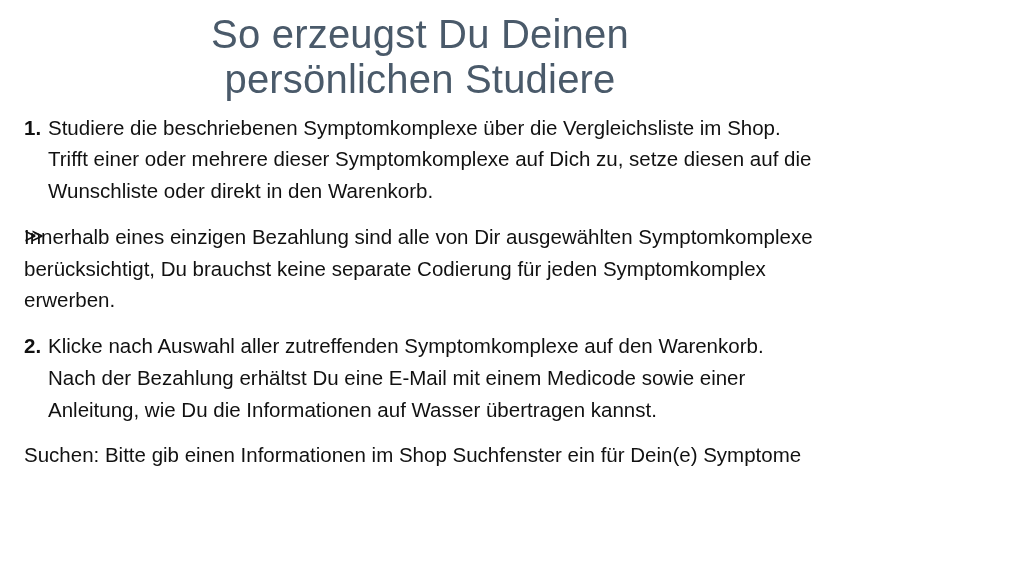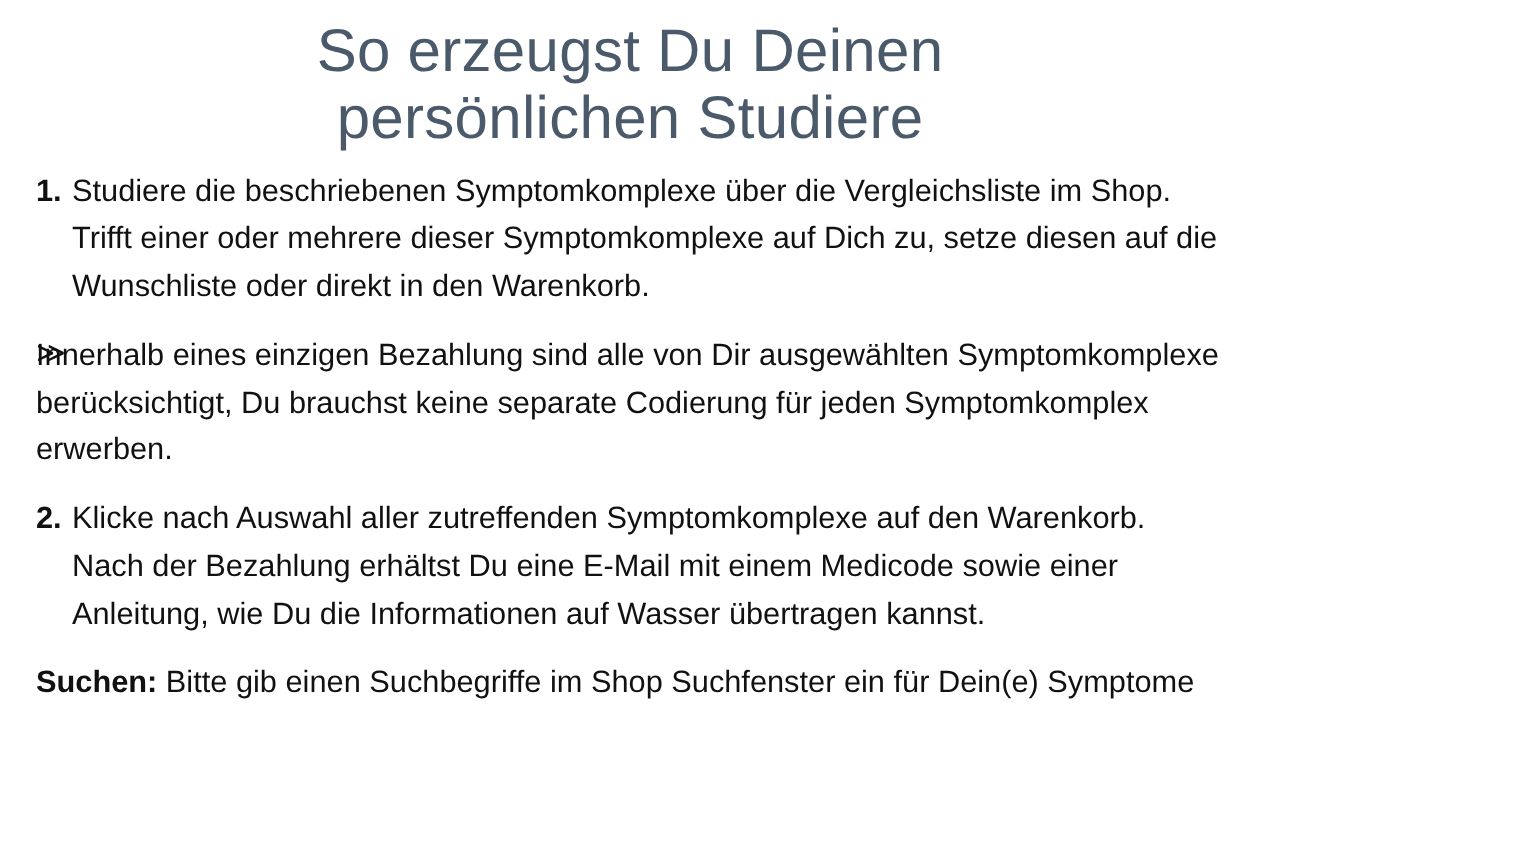--- a/index.html
+++ b/index.html
@@ -57,21 +57,21 @@
   .marked .marker {
     position: absolute;
     left: 0;
     top: 0;
     font-size: 19px;
   }
   .plain {
     padding-left: 0;
   }
   .lead {
-    font-weight: bold;
+    font-weight: normal;
   }
   .txt {
     display: inline;
   }
 </style>
 </head>
 <body>
 
 <div class="slide">
 
@@ -94,17 +94,17 @@
     <p class="para plain">
       <span class="txt">Innerhalb eines einzigen Bezahlung sind alle von Dir ausgewählten Symptomkomplexe berücksichtigt, Du brauchst keine separate Codierung für jeden Symptomkomplex erwerben.</span>
     </p>
 
     <p class="para numbered">
       <span class="marker">2.</span>
       <span class="txt">Klicke nach Auswahl aller zutreffenden Symptomkomplexe auf den Warenkorb. Nach der Bezahlung erhältst Du eine E-Mail mit einem Medicode sowie einer Anleitung, wie Du die Informationen auf Wasser übertragen kannst.</span>
     </p>
 
     <p class="para plain">
-      <span class="lead">Suchen:</span><span class="txt"> Bitte gib einen Suchbegriffe im Shop Suchfenster ein für Dein(e) Symptome</span>
+      <span class="lead">Suchen:</span><span class="txt"> Bitte gib einen Informationen im Shop Suchfenster ein für Dein(e) Symptome</span>
     </p>
 
   </div>
 </div>
 
 </body></html>

